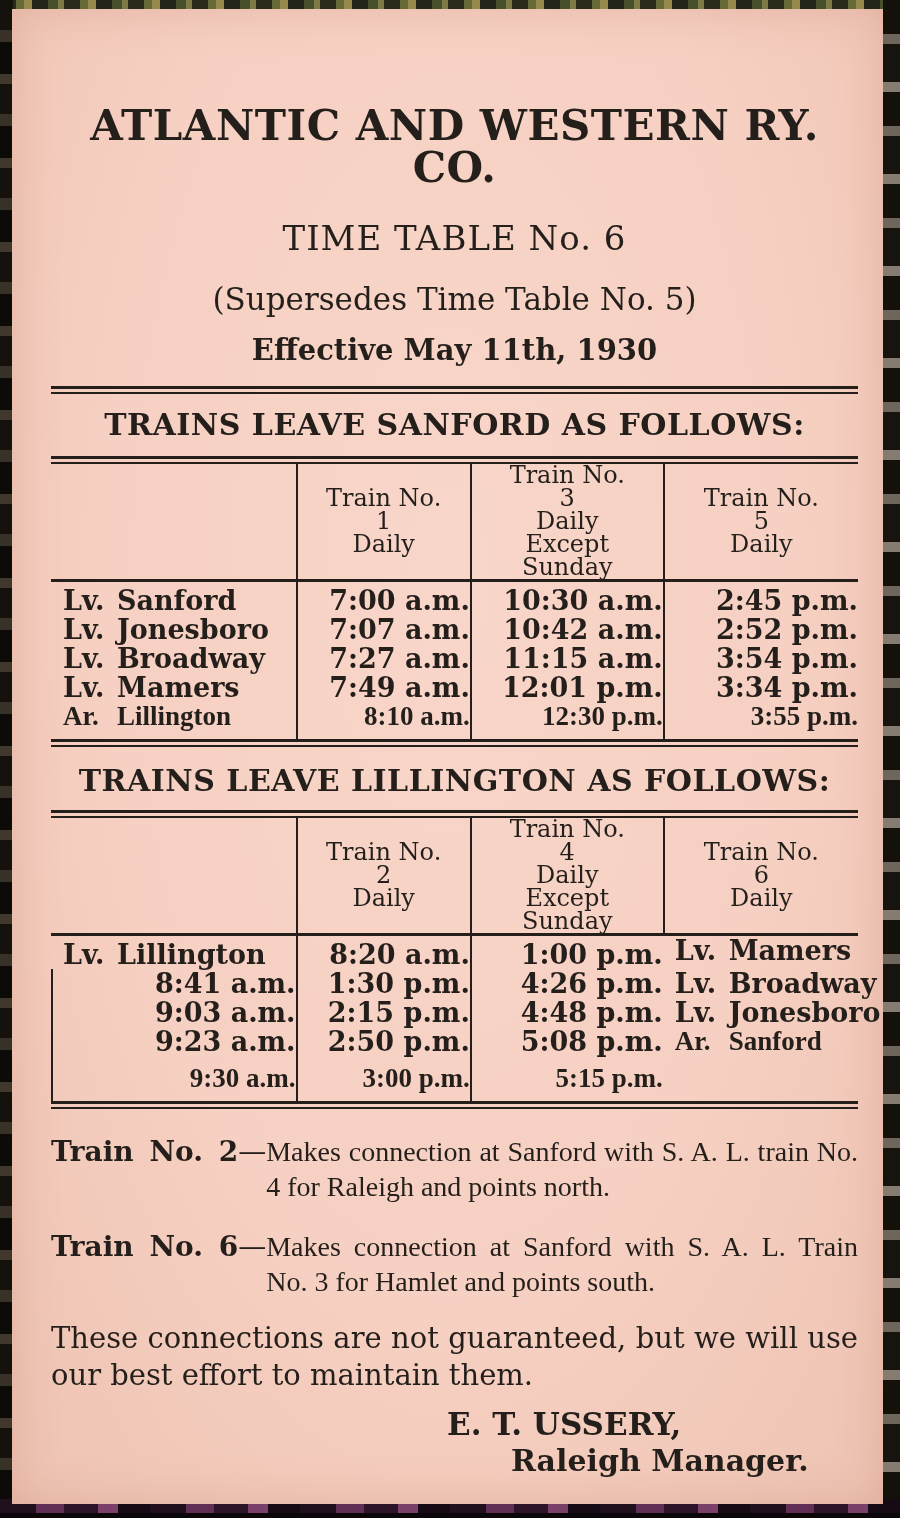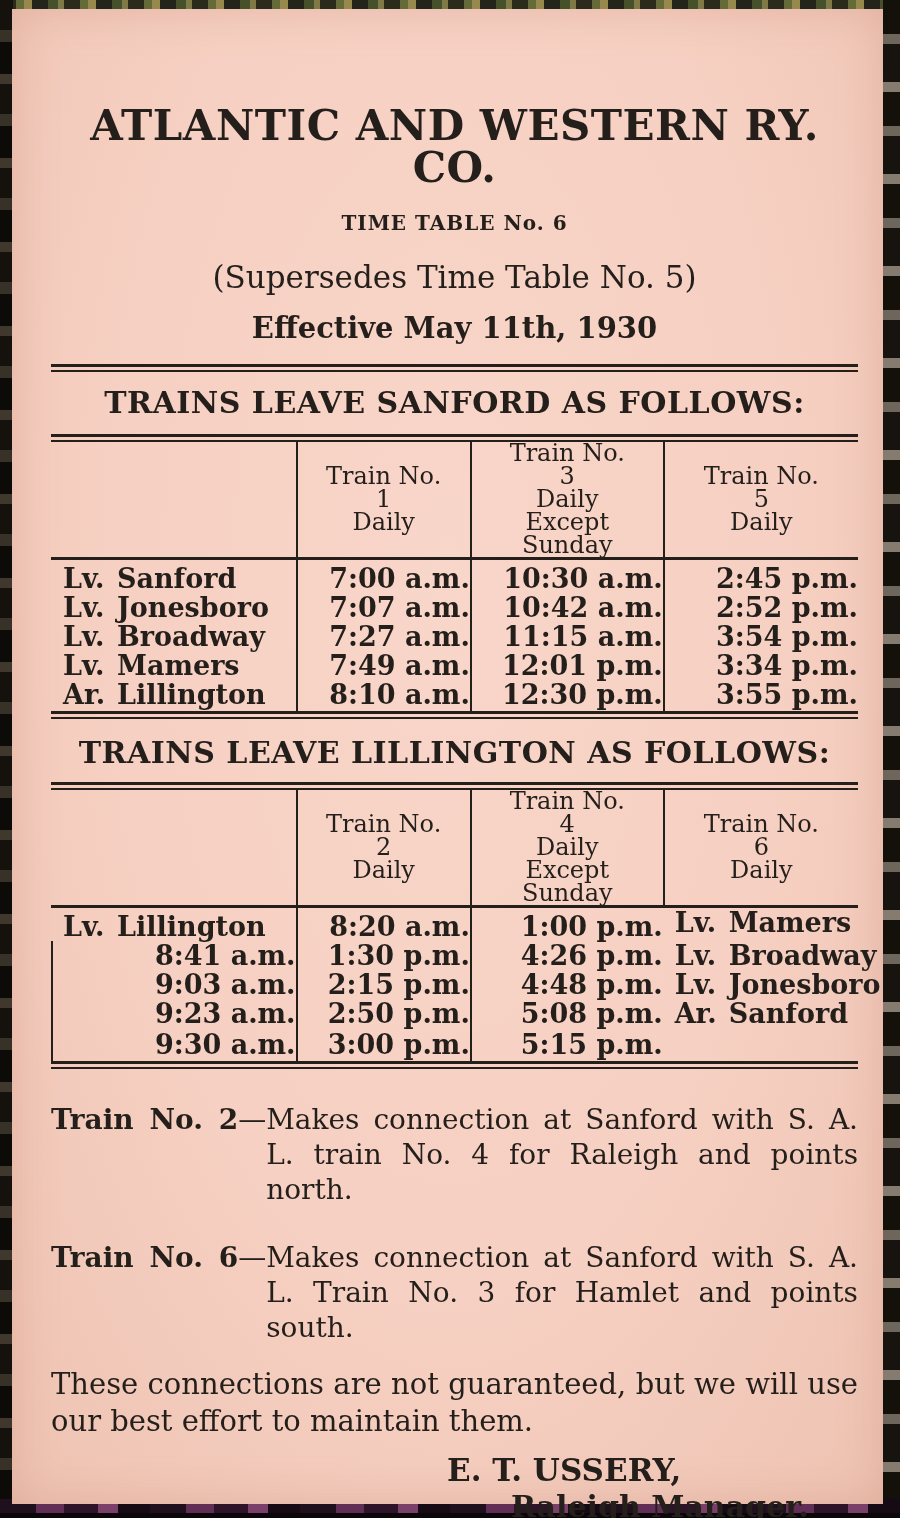--- a/index.html
+++ b/index.html
@@ -42,21 +42,21 @@
   }
   .paper{
     position:absolute;left:12px;top:9px;right:17px;bottom:14px;
     background:radial-gradient(ellipse at 50% 38%, #f8d6c9 0%, var(--paper) 55%, var(--paper-deep) 100%);
     box-shadow:inset 0 0 46px rgba(186,116,96,0.28);
   }
   .content{position:absolute;left:39px;top:0;width:807px;}
 
   .t-center{text-align:center;}
   .company{margin-top:96px;font-size:42px;font-weight:bold;letter-spacing:0.5px;line-height:1;}
-  .tno{margin-top:24px;font-size:20px;font-weight:bold;letter-spacing:1px;line-height:1;}
+  .tno{margin-top:32px;font-size:34px;font-weight:normal;letter-spacing:1px;line-height:1;}
   .sup{margin-top:29px;font-size:31px;font-weight:normal;line-height:1;}
   .eff{margin-top:21px;font-size:29px;font-weight:bold;line-height:1;}
 
   .rd{height:3px;border-top:3px solid var(--ink);border-bottom:2px solid var(--ink);}
   .rd-1{margin-top:21px;}
   .rd-2{margin-top:16px;}
   .rd-3{margin-top:14px;}
   .sechead{margin-top:16px;font-size:30px;font-weight:bold;letter-spacing:0.5px;line-height:1;}
   .sechead-2{margin-top:19px;}
 
@@ -67,26 +67,26 @@
     text-align:center;
   }
   .hc span{white-space:pre-line;}
   .bl{border-left:2px solid var(--ink);}
   .hrule{grid-column:1/-1;border-top:3px solid var(--ink);}
   .sc,.tc{font-size:27px;font-weight:bold;line-height:29px;}
   .sc{padding-left:12px;white-space:nowrap;}
   .pfx{display:inline-block;width:54px;}
   .tc{text-align:right;}
   .row-pad{padding-top:4px;}
-  .row-end{padding-bottom:2px;}
-
-  .note{display:flex;margin-top:33px;font-size:28px;line-height:35px;}
+  .row-end{padding-bottom:8px;font-family:Liberation Serif, serif;}
+
+  .note{display:flex;margin-top:25px;font-size:28px;line-height:35px;}
   .note-label{font-weight:bold;flex:none;word-spacing:6px;}
   .note-dash{font-weight:normal;}
-  .note-body{flex:1;text-align:justify;}
+  .note-body{flex:1;text-align:justify;font-family:Liberation Serif, serif;}
 
   .disclaimer{margin-top:21px;font-size:29px;line-height:37px;text-align:justify;}
 
   .sig-name{margin-top:15px;margin-left:396px;font-size:31px;font-weight:bold;line-height:1;}
   .sig-title{margin-top:6px;margin-left:460px;font-size:30px;font-weight:bold;line-height:1;}
 </style>
 </head>
 <body>
 
 <div class="scan">

